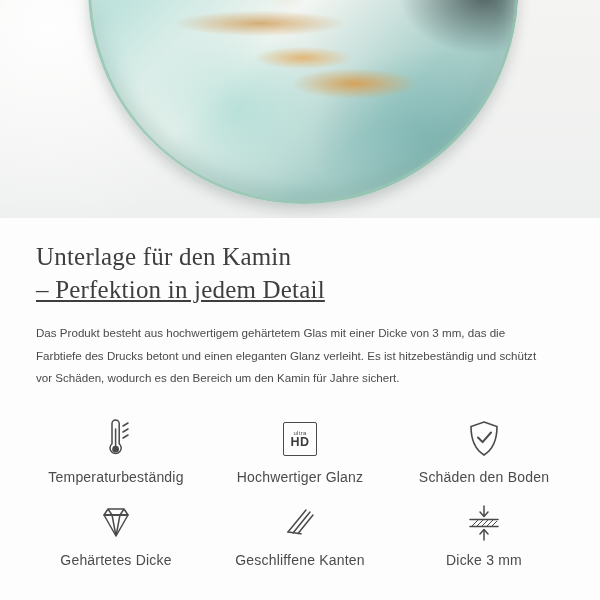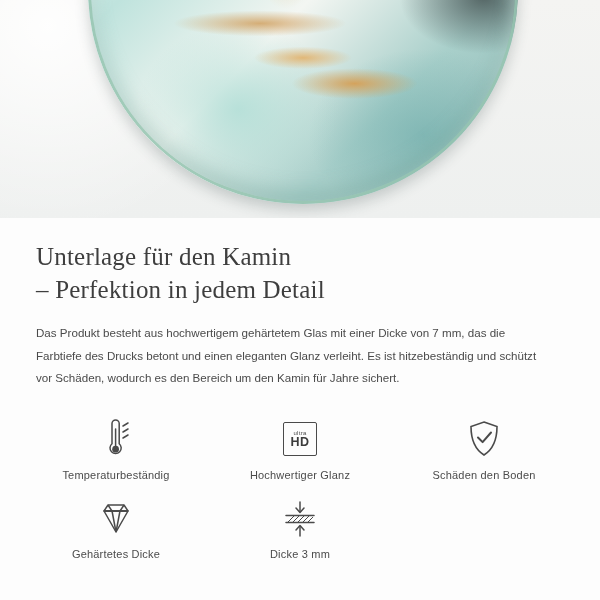--- a/index.html
+++ b/index.html
@@ -77,21 +77,21 @@
   }
   .headline {
     font-family: "Liberation Serif", serif;
     font-size: 25px;
     line-height: 1.32;
     color: #3e3e3e;
     font-weight: 400;
     margin: 0 0 16px 0;
     letter-spacing: 0.2px;
   }
-  .headline .l2 { display: block; }
+  .headline .l2 { display: block; text-decoration: underline; }
   .paragraph {
     font-size: 11.6px;
     line-height: 1.95;
     color: #4a4a4a;
     margin: 0;
     max-width: 510px;
   }
 
   
   .features {
@@ -108,21 +108,21 @@
     justify-content: flex-start;
   }
   .feature-icon {
     height: 46px;
     display: flex;
     align-items: center;
     justify-content: center;
     margin-bottom: 7px;
   }
   .feature-label {
-    font-size: 11px;
+    font-size: 14px;
     color: #4b4b4b;
     text-align: center;
     letter-spacing: 0.2px;
   }
   svg { display: block; }
   .hd-box {
     width: 34px; height: 34px;
     border: 1.6px solid #4a4a4a;
     border-radius: 2px;
     display: flex;
@@ -146,21 +146,21 @@
       <div class="plate-edge"></div>
     </div>
 
   </div>
 
   <div class="content">
     <h1 class="headline">
       <span class="l1">Unterlage für den Kamin</span>
       <span class="l2">– Perfektion in jedem Detail</span>
     </h1>
-    <p class="paragraph">Das Produkt besteht aus hochwertigem gehärtetem Glas mit einer Dicke von 7 mm, das die Farbtiefe des Drucks betont und einen eleganten Glanz verleiht. Es ist hitzebeständig und schützt vor Schäden, wodurch es den Bereich um den Kamin für Jahre sichert.</p>
+    <p class="paragraph">Das Produkt besteht aus hochwertigem gehärtetem Glas mit einer Dicke von 3 mm, das die Farbtiefe des Drucks betont und einen eleganten Glanz verleiht. Es ist hitzebeständig und schützt vor Schäden, wodurch es den Bereich um den Kamin für Jahre sichert.</p>
   </div>
 
   <div class="features">
 
     <div class="feature">
       <div class="feature-icon">
         <svg width="40" height="44" viewBox="0 0 40 44">
           <g fill="none" stroke="#4a4a4a" stroke-width="1.5" stroke-linecap="round">
             <path d="M16 6.5a3.6 3.6 0 0 1 7.2 0v20.2a5.6 5.6 0 1 1-7.2 0z"></path>
             <line x1="19.6" y1="12" x2="19.6" y2="30"></line>
@@ -204,20 +204,33 @@
             <line x1="30" y1="7" x2="26" y2="13"></line>
             <line x1="18" y1="13" x2="22" y2="34"></line>
             <line x1="26" y1="13" x2="22" y2="34"></line>
             <line x1="10" y1="13" x2="34" y2="13"></line>
           </g>
         </svg>
       </div>
       <div class="feature-label">Gehärtetes Dicke</div>
     </div>
 
+    <div class="feature">
+      <div class="feature-icon">
+        <svg width="42" height="40" viewBox="0 0 42 40">
+          <g fill="none" stroke="#4a4a4a" stroke-width="1.5" stroke-linecap="round">
+            <path d="M9 30 L27 8"></path>
+            <path d="M14 31 L31 10"></path>
+            <path d="M19 31.5 L34 13"></path>
+            <path d="M9 30 L22 31.8"></path>
+          </g>
+        </svg>
+      </div>
+      <div class="feature-label">Geschliffene Kanten</div>
+    </div>
 
     <div class="feature">
       <div class="feature-icon">
         <svg width="44" height="42" viewBox="0 0 44 42">
           <g stroke="#4a4a4a" stroke-width="1.5" fill="none" stroke-linecap="round">
             <line x1="22" y1="5" x2="22" y2="14"></line>
             <path d="M18 11 L22 15.5 L26 11" stroke-linejoin="round"></path>
             <line x1="8" y1="18.5" x2="36" y2="18.5"></line>
             <line x1="8" y1="25.5" x2="36" y2="25.5"></line>
             <line x1="22" y1="39" x2="22" y2="30"></line>

